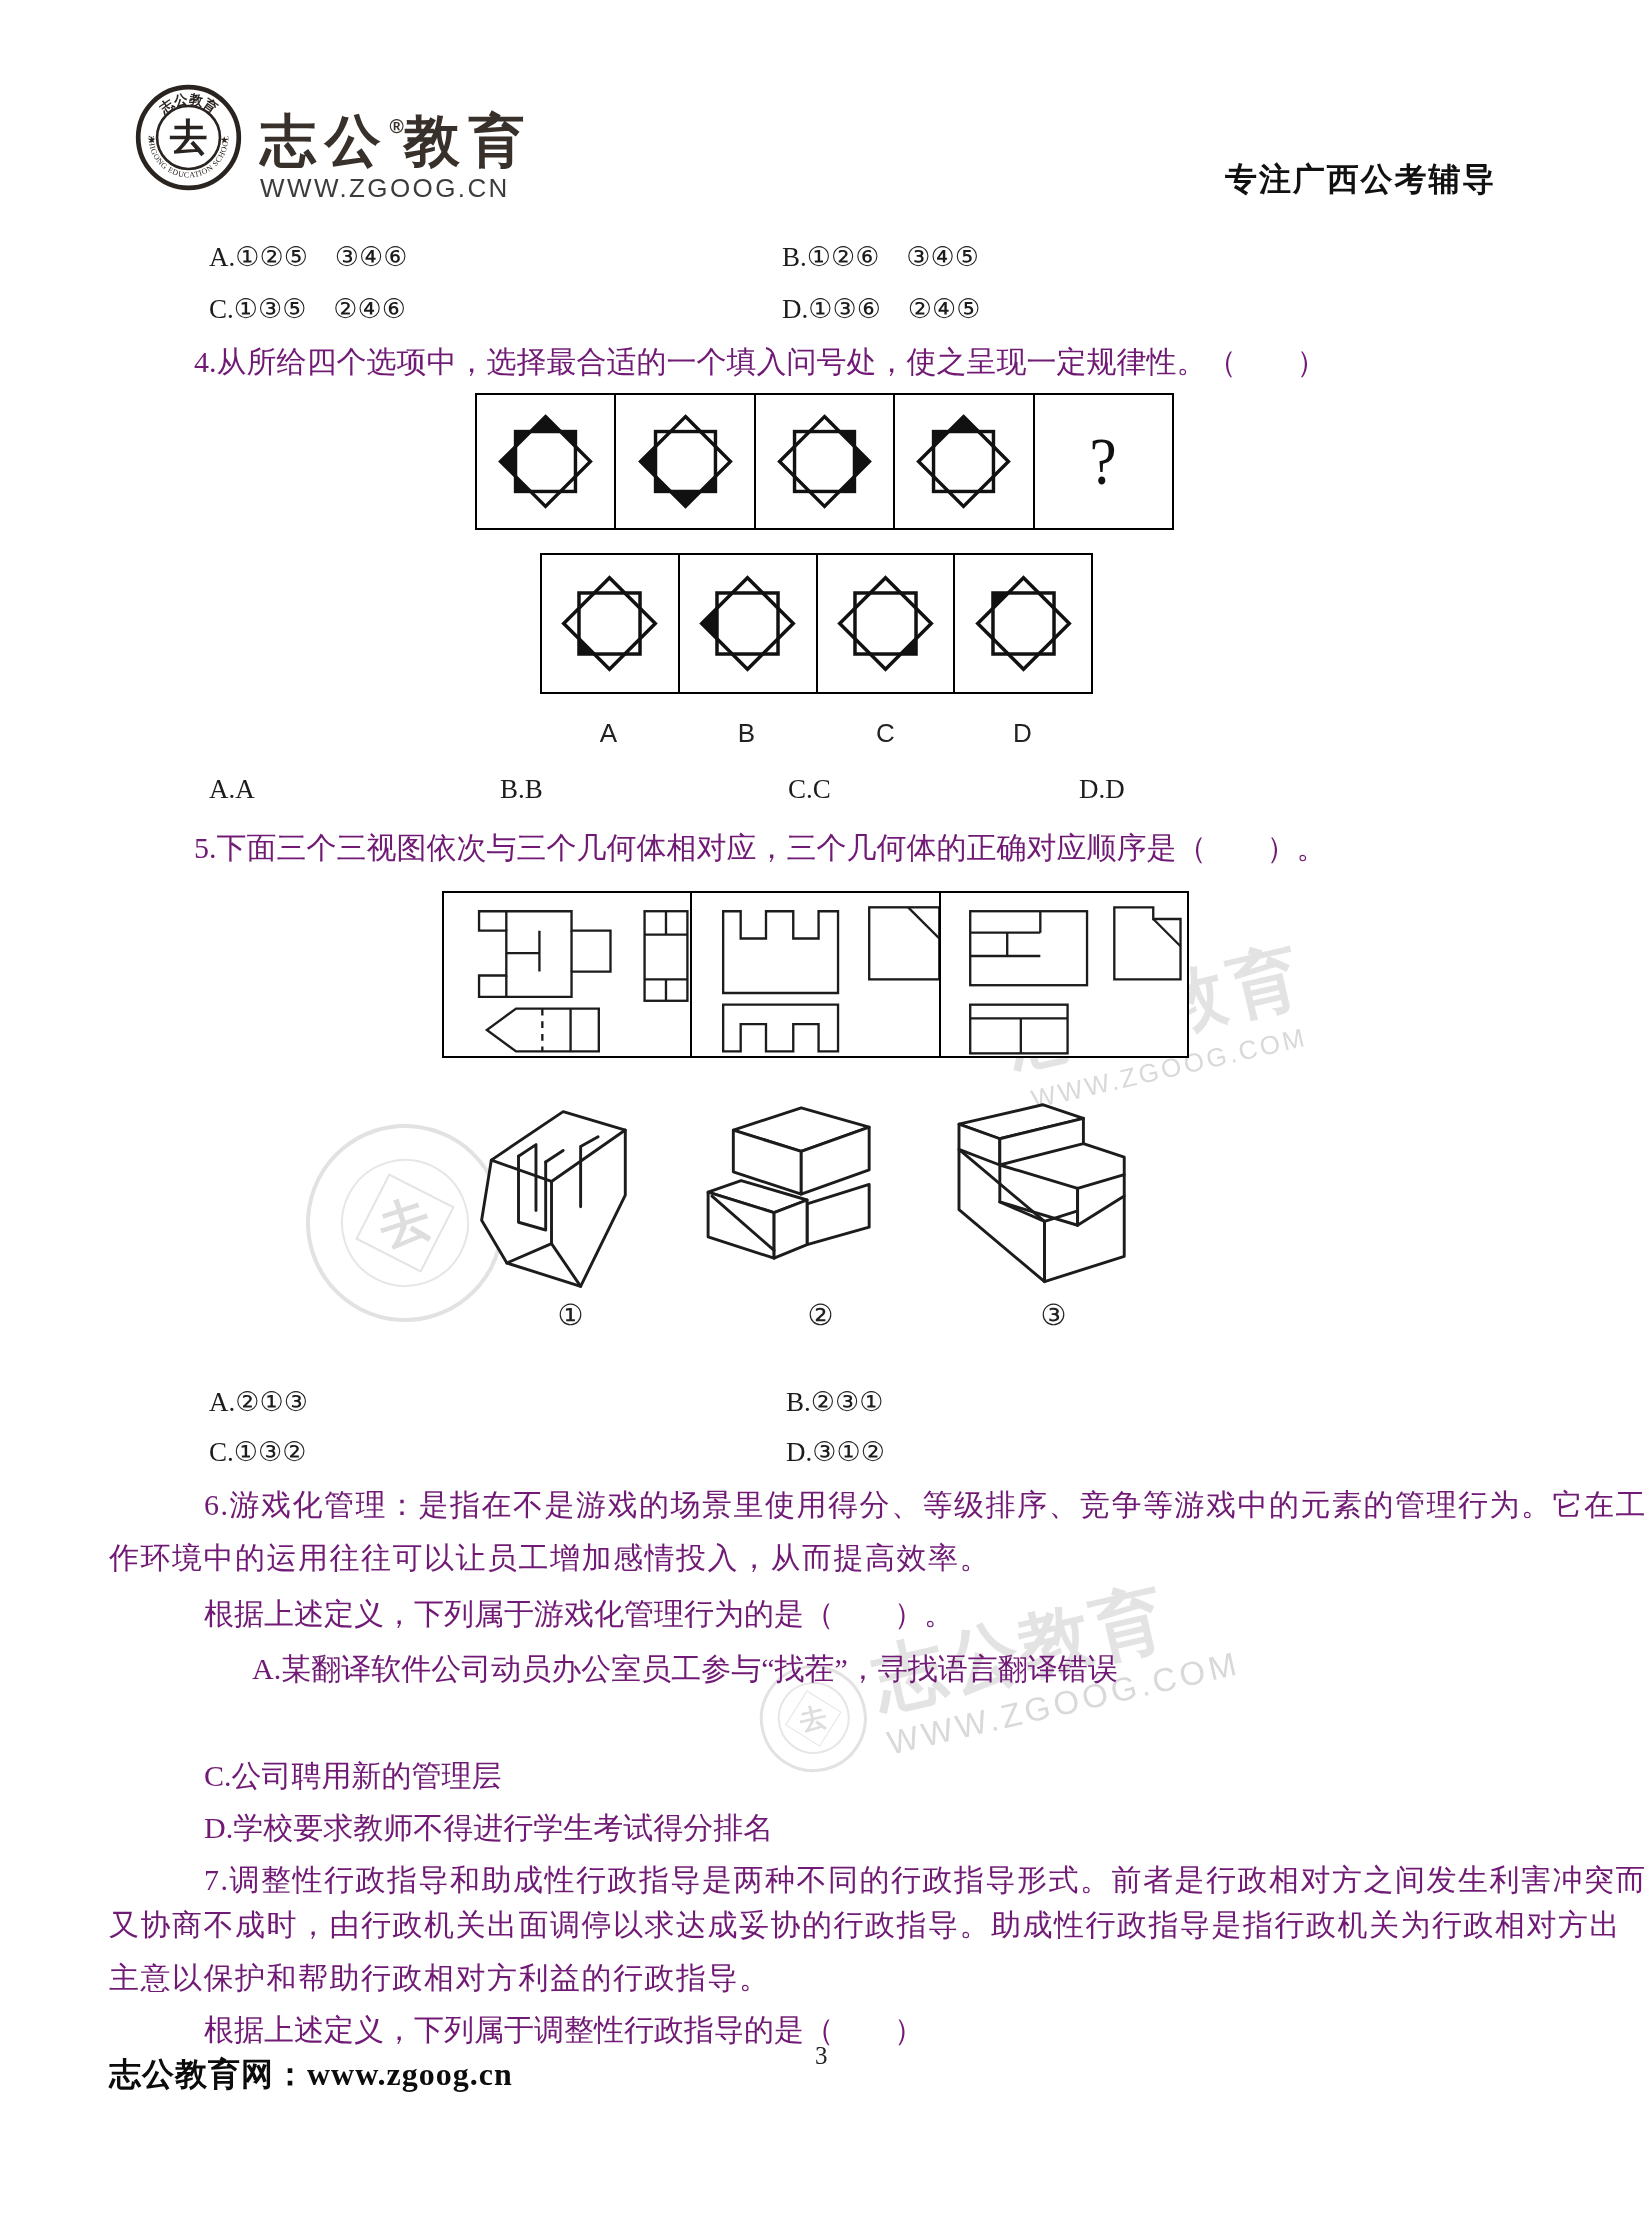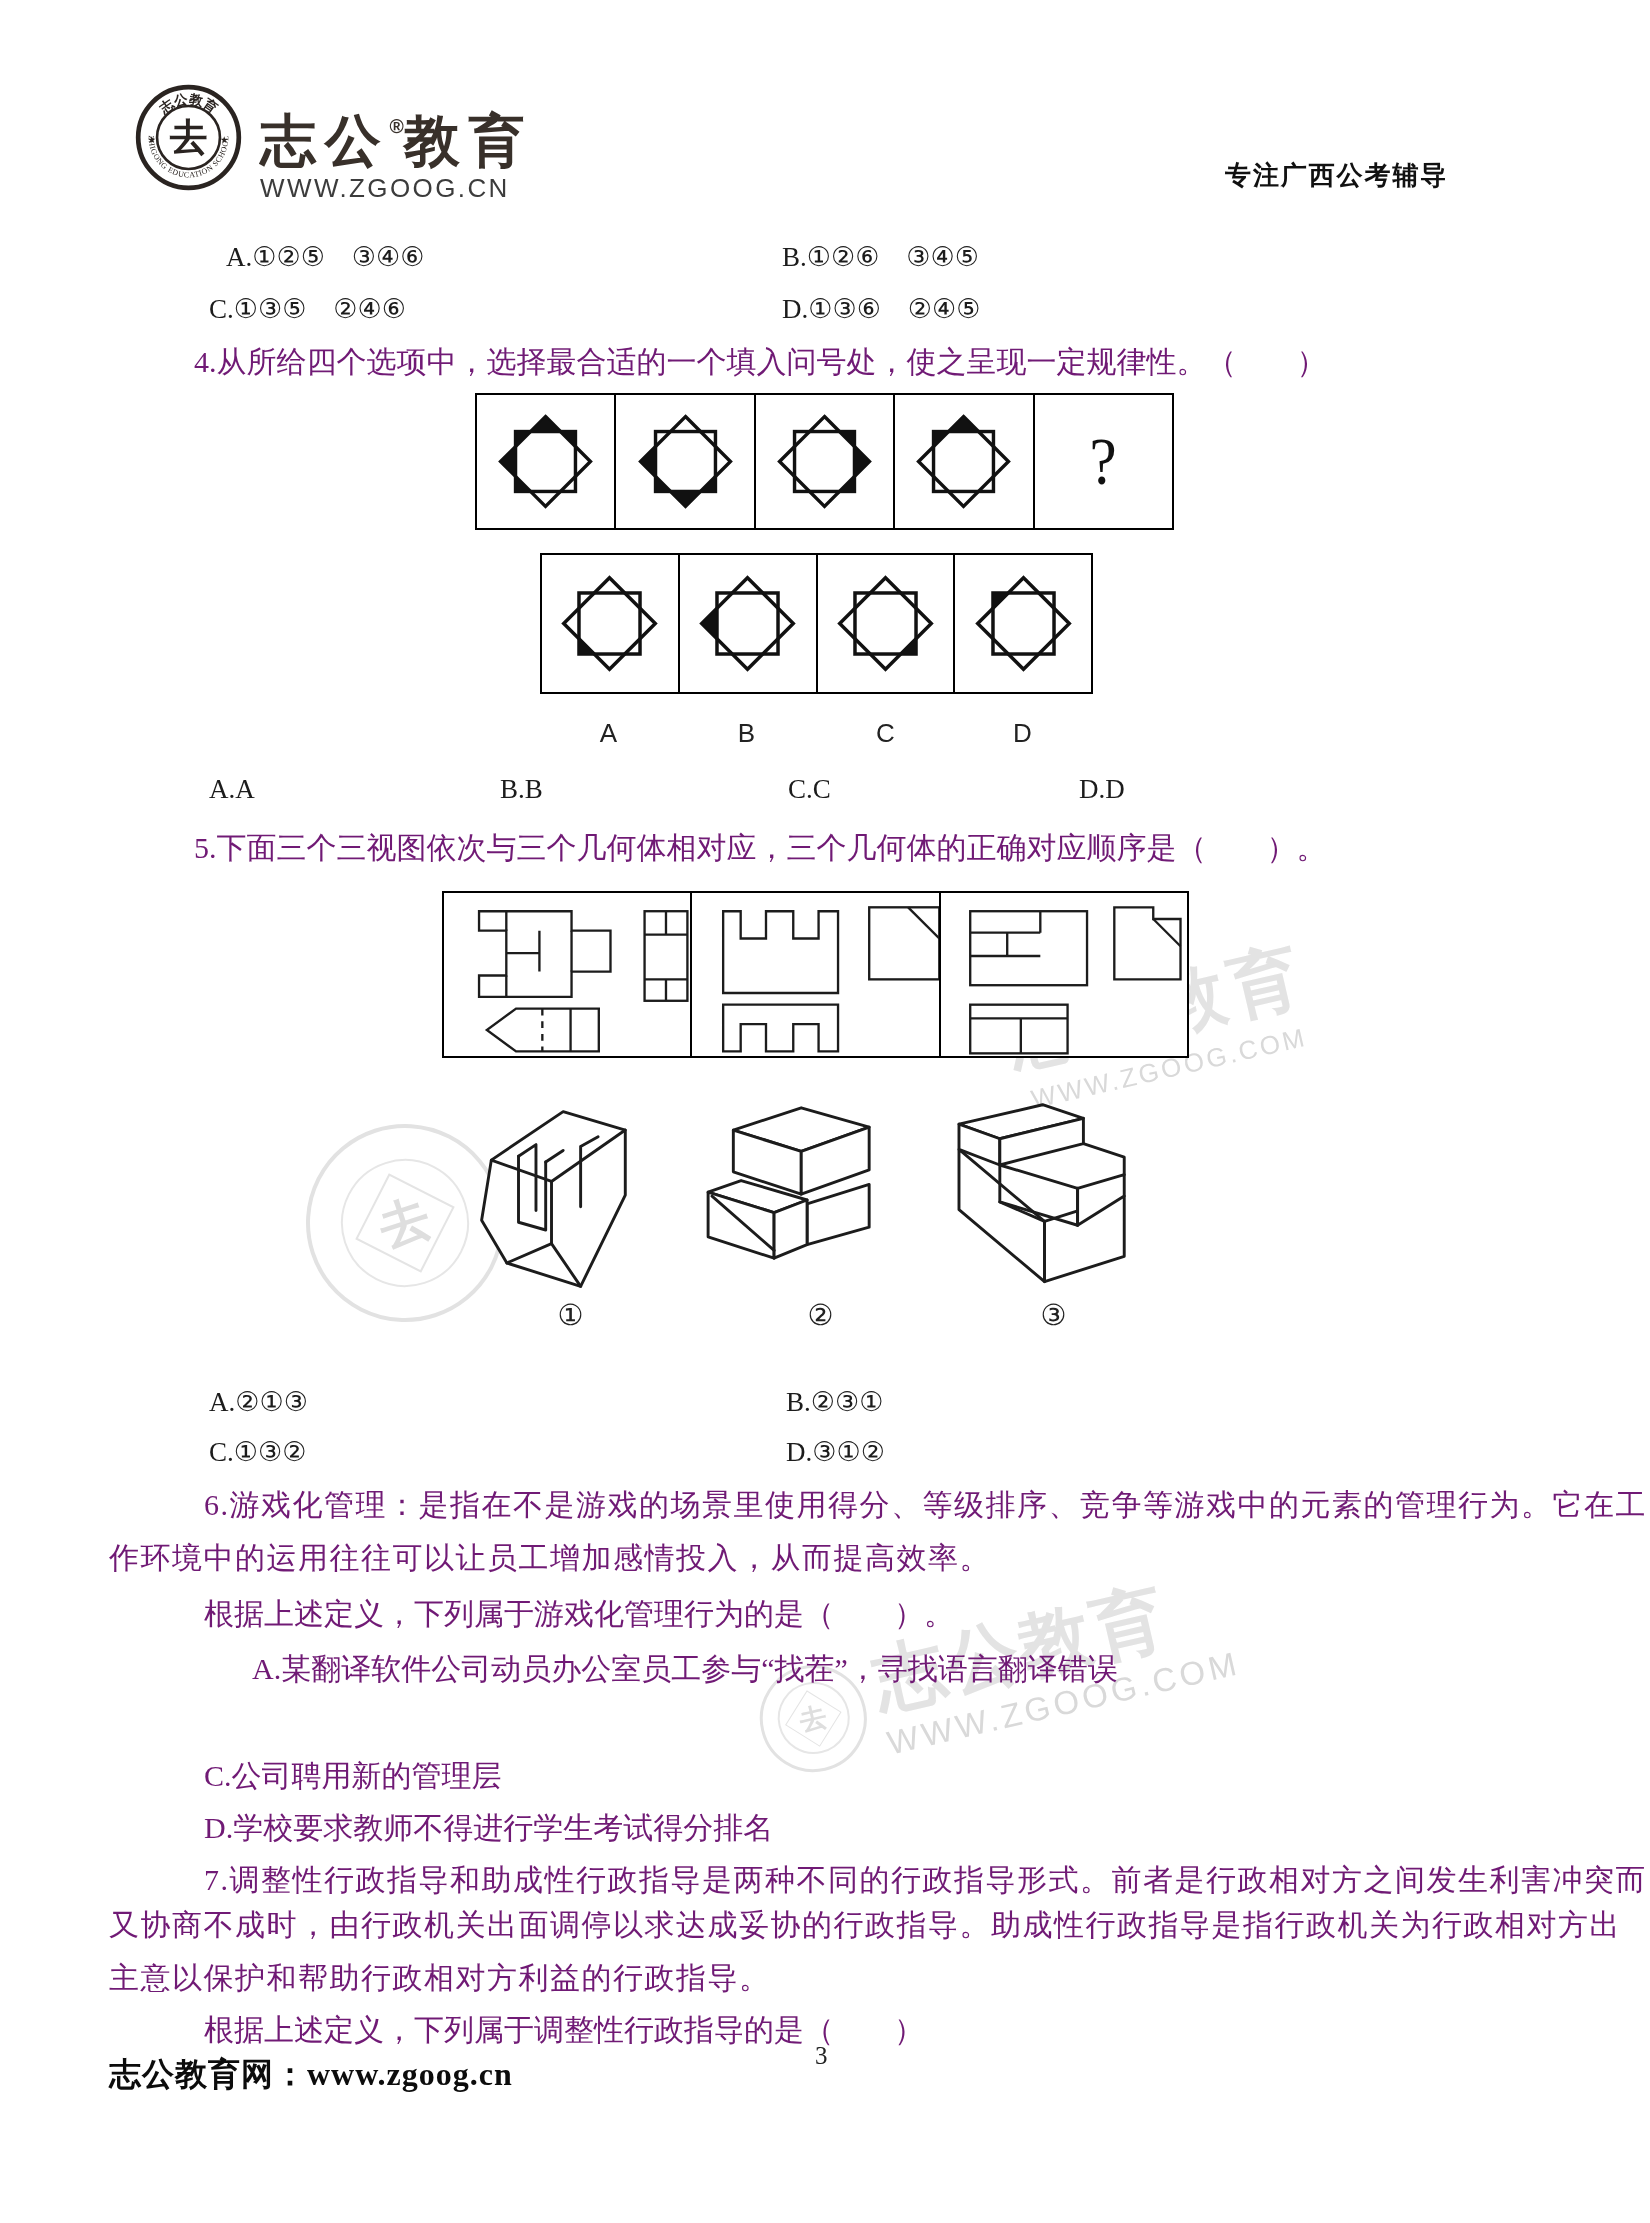--- a/index.html
+++ b/index.html
@@ -9,21 +9,21 @@
   .wm{position:absolute;z-index:1;}
   .t{font-size:30px;line-height:39px;white-space:pre;color:#701a75;}
   .just{letter-spacing:1.5px;}
   .opt{font-size:27px;white-space:pre;}
   
   .brand{font-family:"Liberation Sans","DejaVu Sans",sans-serif;font-weight:bold;
          font-size:56px;letter-spacing:8.7px;color:#38302a;line-height:1;}
   .brand sup{font-size:19.4px;letter-spacing:0;vertical-align:27px;}
   .brand-url{font-family:"Liberation Sans","DejaVu Sans",sans-serif;font-size:26px;
              letter-spacing:2.4px;color:#3c3c3c;line-height:1;}
-  .tagline{font-size:26px;font-weight:bold;letter-spacing:1.9px;color:#111;}
+  .tagline{font-size:32px;font-weight:bold;letter-spacing:1.9px;color:#111;}
   
   .figrow{display:flex;border:2.9px solid #000;background:#fff;box-sizing:border-box;}
   .figcell{flex:1;display:flex;align-items:center;justify-content:center;border-right:2.4px solid #000;}
   .figcell:last-child{border-right:none;}
   .qmark{font-size:68px;font-family:"Liberation Serif",serif;color:#111;transform:scaleX(.9);}
   .oln{fill:none;stroke:#111;stroke-width:3.2;}
   .fil{fill:#111;stroke:#111;stroke-width:1;}
   .figlabel{font-family:"Liberation Sans","DejaVu Sans",sans-serif;font-size:26px;color:#222;
             width:39px;text-align:center;}
   
@@ -97,21 +97,21 @@
       <text x="52" y="64" font-size="36" font-weight="bold" text-anchor="middle" fill="#2a2421">去</text>
       <text x="13" y="57" font-size="9" fill="#2a2421">★</text>
       <text x="82" y="57" font-size="9" fill="#2a2421">★</text>
     </svg>
   </div>
 
   <div class="layer brand" style="left:260px;top:113px;"><span>志公</span><sup>®</sup><span>教育</span></div>
   <div class="layer brand-url" style="left:260px;top:175px;">WWW.ZGOOG.CN</div>
   <div class="layer tagline" style="left:1225px;top:158px;">专注广西公考辅导</div>
 
-  <div class="layer opt" style="left:226px;top:239px;">A.①②⑤　③④⑥</div>
+  <div class="layer opt" style="left:209px;top:239px;">A.①②⑤　③④⑥</div>
   <div class="layer opt" style="left:782px;top:239px;">B.①②⑥　③④⑤</div>
   <div class="layer opt" style="left:209px;top:291px;">C.①③⑤　②④⑥</div>
   <div class="layer opt" style="left:782px;top:291px;">D.①③⑥　②④⑤</div>
 
   <div class="layer t" style="left:194px;top:342px;">4.从所给四个选项中，选择最合适的一个填入问号处，使之呈现一定规律性。（　　）</div>
 
   <div class="layer figrow" style="left:475px;top:393px;width:699px;height:137px;">
     <div class="figcell">
       <svg viewBox="0 0 100 100" width="107" height="107">
         <polygon class="oln" points="50,8 92,50 50,92 8,50"></polygon>

